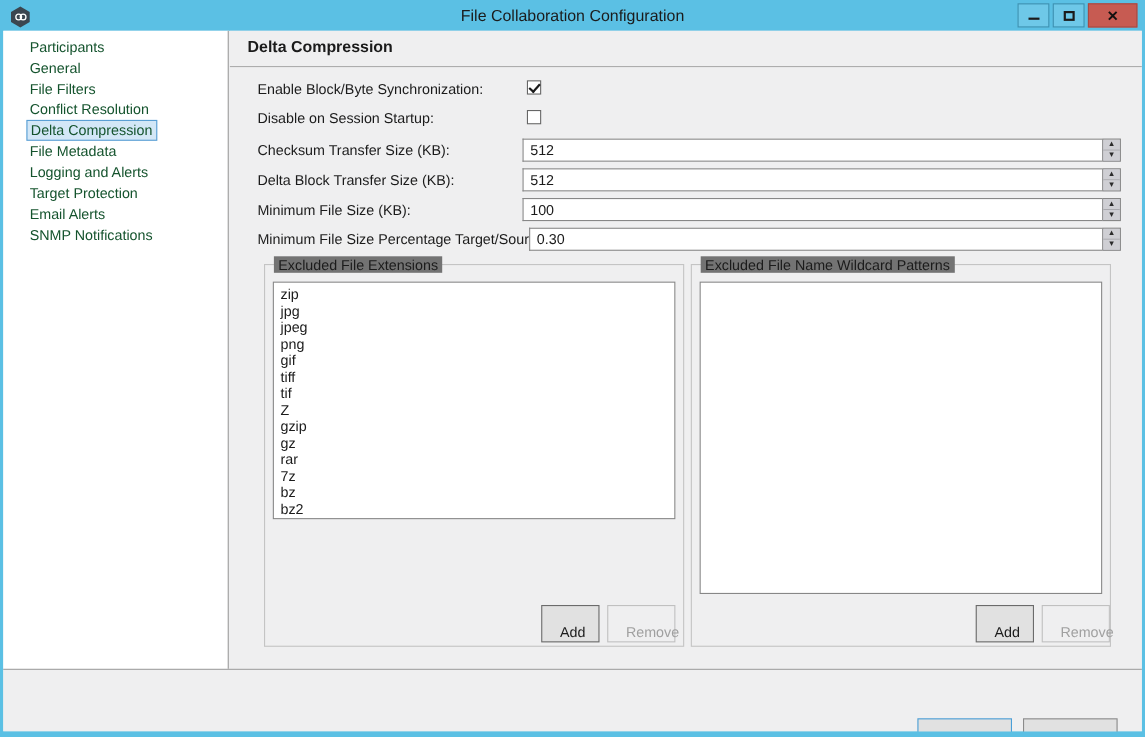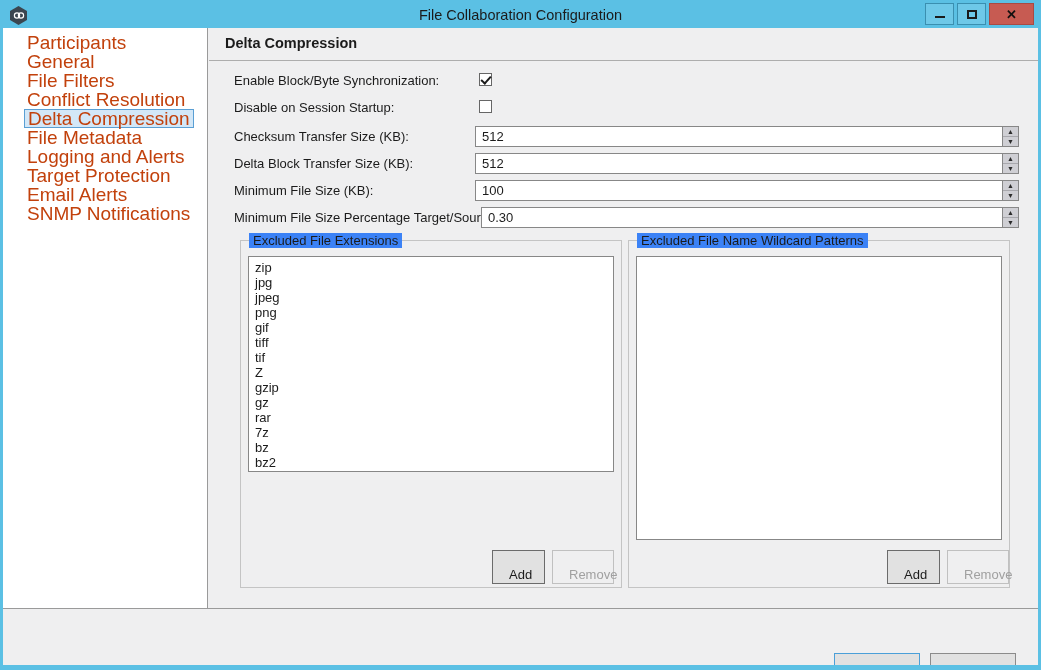--- a/index.html
+++ b/index.html
@@ -99,22 +99,22 @@
     background: #ffffff;
     border-right: 1px solid #9a9a9a;
     box-sizing: border-box;
     padding-top: 5px;
   }
   .nav-item {
     height: 19px;
     line-height: 19px;
     margin: 0 0 0 21px;
     padding: 0 3px;
-    font-size: 19px;
-    color: #c2410c;
+    font-size: 13px;
+    color: #14532d;
     display: inline-block;
     box-sizing: border-box;
     cursor: default;
     white-space: nowrap;
   }
   .nav-row { height: 19px; }
   .nav-item.selected {
     background: #d3e7f7;
     border: 1px solid #5a9fd4;
     line-height: 17px;
@@ -224,21 +224,21 @@
   .group {
     position: absolute;
     border: 1px solid #c4c4c4;
     box-sizing: border-box;
     background: transparent;
   }
   .group > .group-label {
     position: absolute;
     top: -8px;
     left: 8px;
-    background: #3b82f6;
+    background: #737373;
     padding: 0 4px;
     font-size: 13px;
     color: #1b1b1b;
     white-space: nowrap;
   }
   .listbox {
     position: absolute;
     background: #ffffff;
     border: 1px solid #878787;
     box-sizing: border-box;

